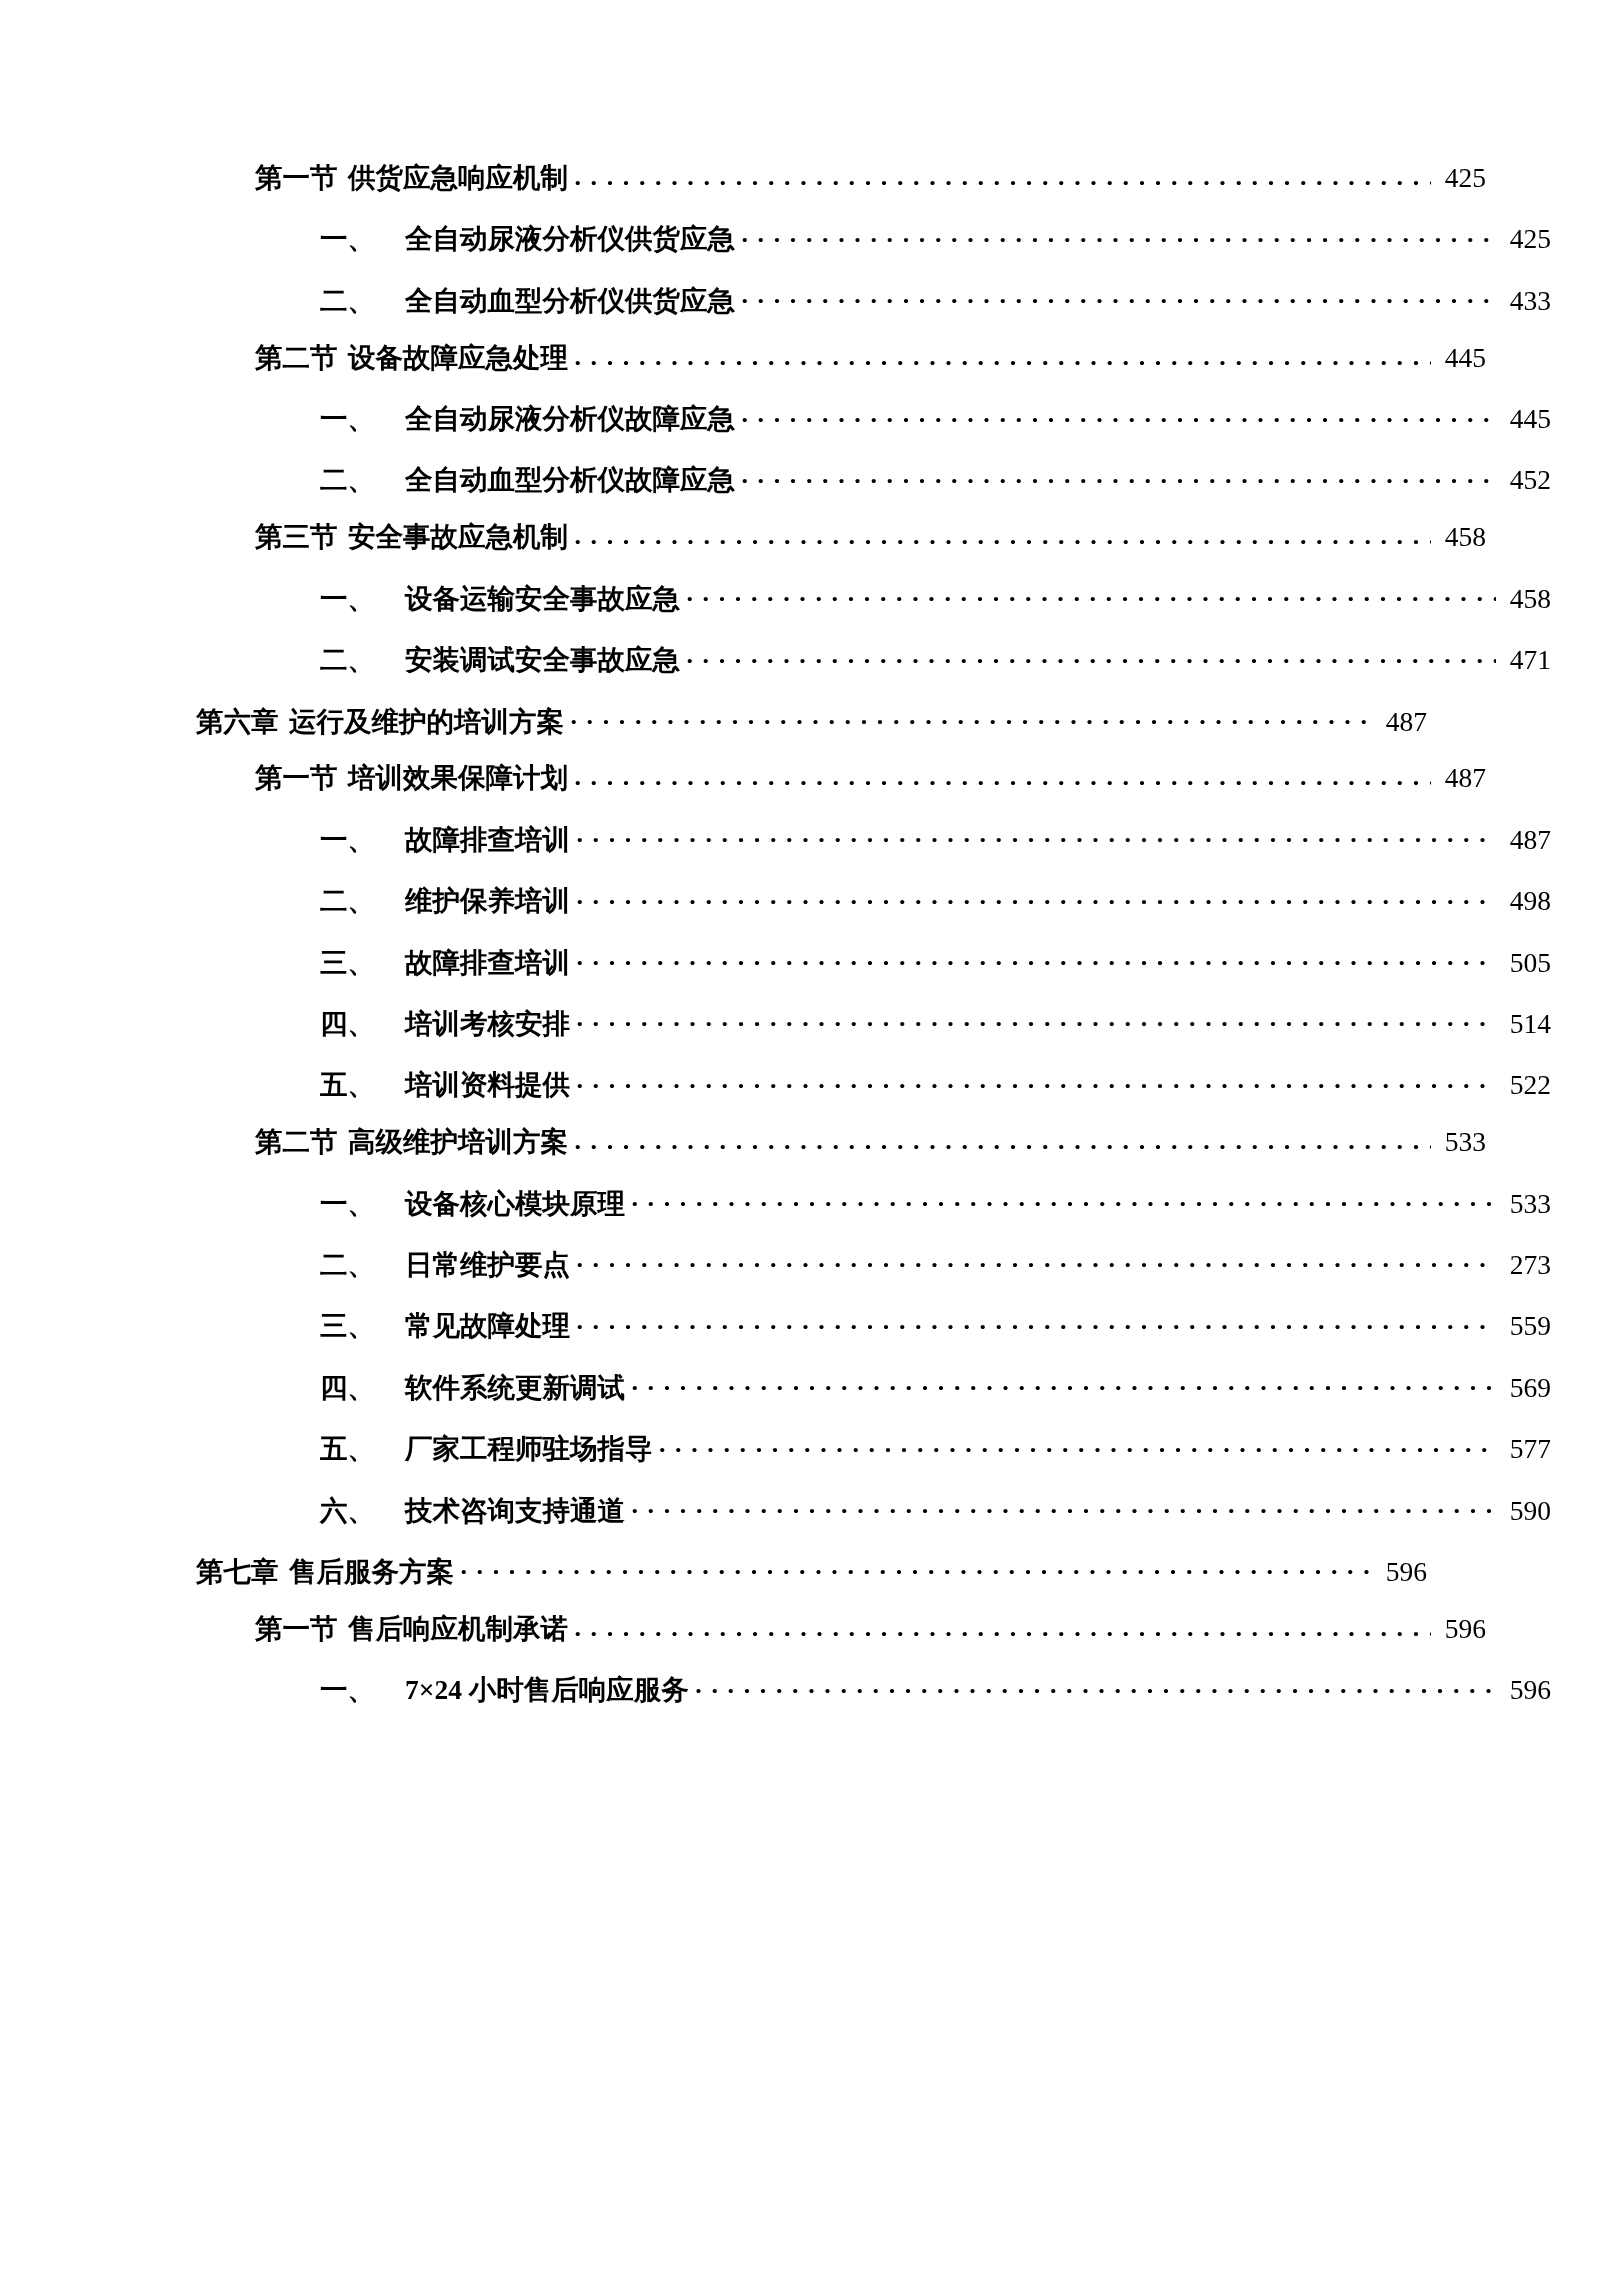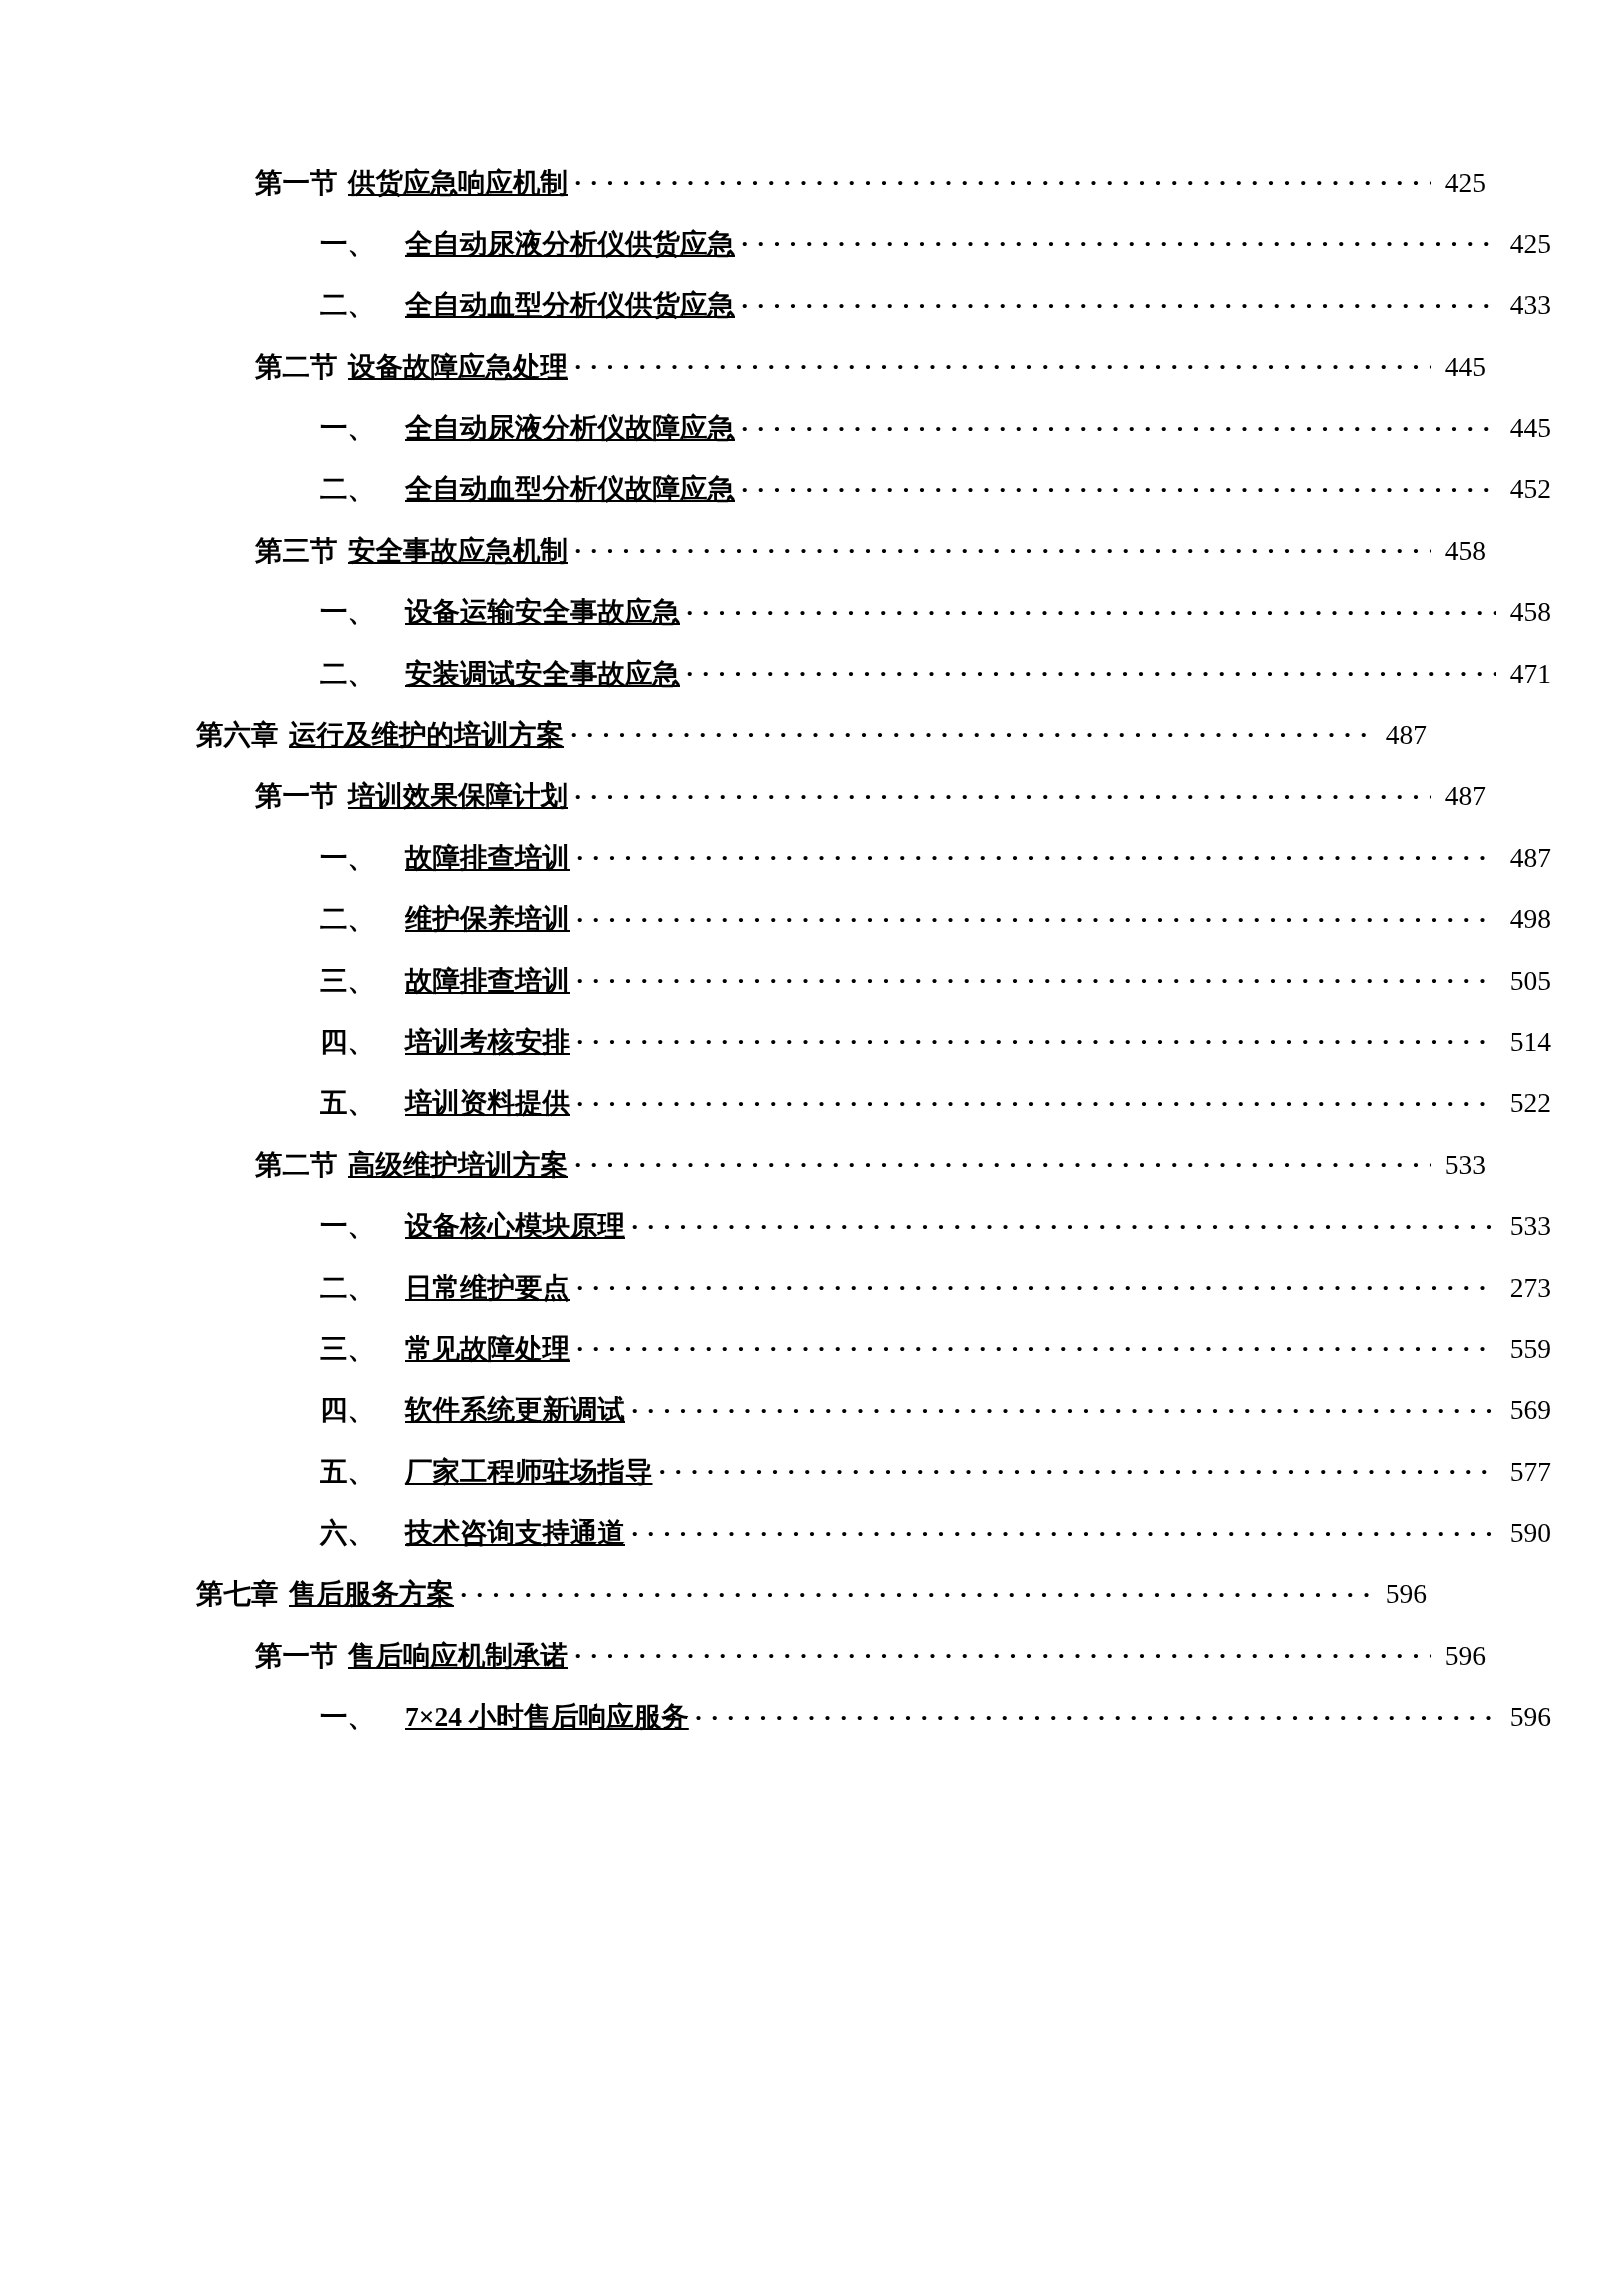--- a/index.html
+++ b/index.html
@@ -32,21 +32,20 @@
     margin-bottom: 29.4px;
   }
   .toc-entry .num {
     flex: 0 0 auto;
     font-weight: 700;
     padding-right: 0;
   }
   .toc-entry .label {
     flex: 0 0 auto;
     font-weight: 700;
-    text-decoration: underline;
   }
   .toc-entry .leader {
     flex: 1 1 auto;
     overflow: hidden;
     margin: 0 3.9px 0 6.5px;
     position: relative;
     height: 1em;
   }
   .toc-entry .leader::before {
     content: ". . . . . . . . . . . . . . . . . . . . . . . . . . . . . . . . . . . . . . . . . . . . . . . . . . . . . . . . . . . . . . . . . . . . . . . . . . . . . . . . . . . . . . . . . . . . . . . . . . . . . . . . . . . . . . . . . . . . . . . . . . . . . . . . . . . . . . . .";
@@ -64,20 +63,21 @@
     text-align: right;
     min-width: 51px;
   }
 
   
   .lvl-chapter {
     padding-left: 0px;
   }
   .lvl-section {
     padding-left: 59px;
+    align-items: center;
   }
   .lvl-item {
     padding-left: 124px;
   }
   .lvl-item .num {
     display: inline-block;
     min-width: 85px;
   }
   .lvl-chapter .num,
   .lvl-section .num {

